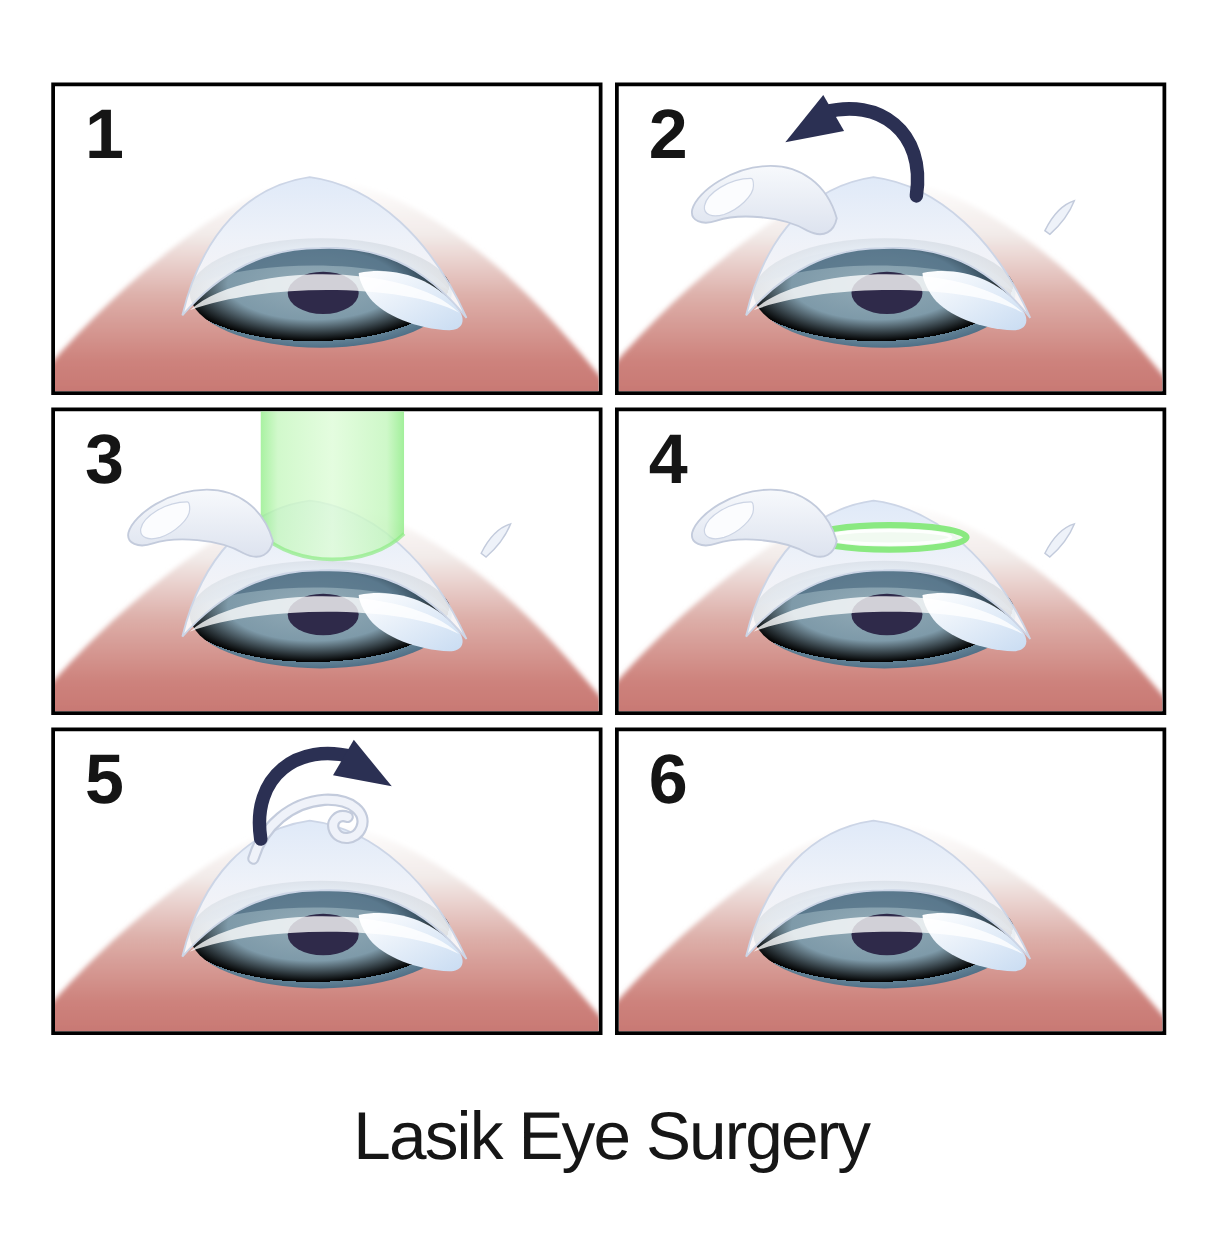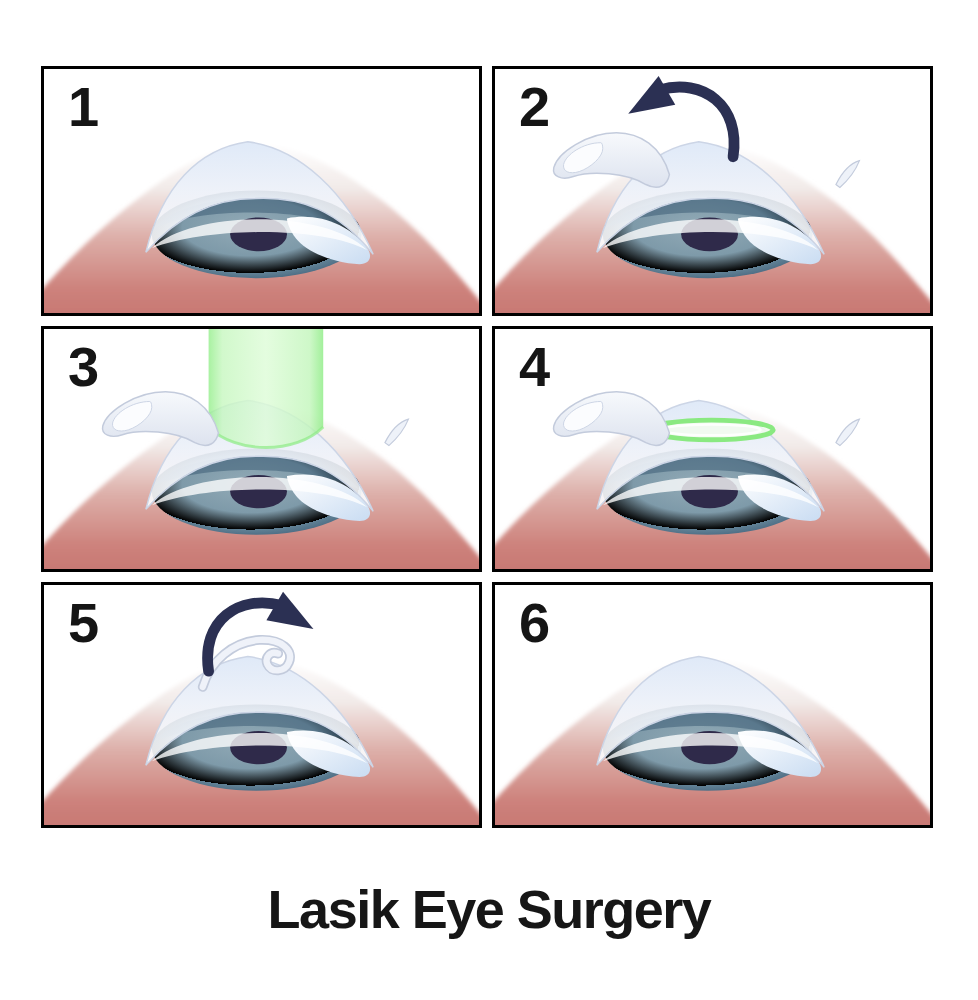--- a/index.html
+++ b/index.html
@@ -29,21 +29,21 @@
   .num {
     position:absolute; left:24px; top:10px; z-index:2;
     font-size:56px; font-weight:600; line-height:1;
     color:var(--step-number);
   }
   .art { position:absolute; left:0; top:0; width:100%; height:100%; display:block; }
   .title-bar {
     position:absolute; top:878px; left:0; width:978px; text-align:center;
   }
   .title-text {
-    font-size:54px; font-weight:700; letter-spacing:-1.5px;
+    font-size:54px; font-weight:400; letter-spacing:-1.5px;
     color:var(--title-text);
   }
   
   .arrow-path { fill:none; stroke:var(--arrow); stroke-width:11; stroke-linecap:round; }
   .arrow-head { fill:var(--arrow); }
   .laser-bottom { fill:none; stroke:var(--laser-edge); stroke-width:3; opacity:.7; }
   .ring-outer { fill:#f2fcf0; fill-opacity:.85; stroke:var(--ablation-ring); stroke-width:5; }
   .ring-inner { fill:none; stroke:#ffffff; stroke-width:2.5; opacity:.85; }
   .flap-outer { fill:url(#gFlap); stroke:var(--flap-outline); stroke-width:1.5; }
   .flap-hole  { fill:#fbfcfe; stroke:#ccd4e4; stroke-width:1; }

